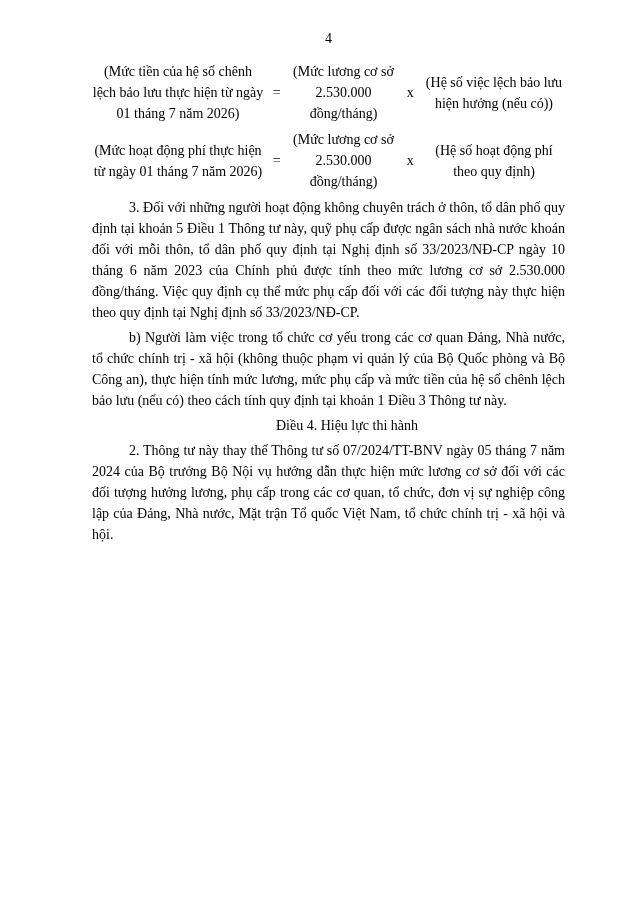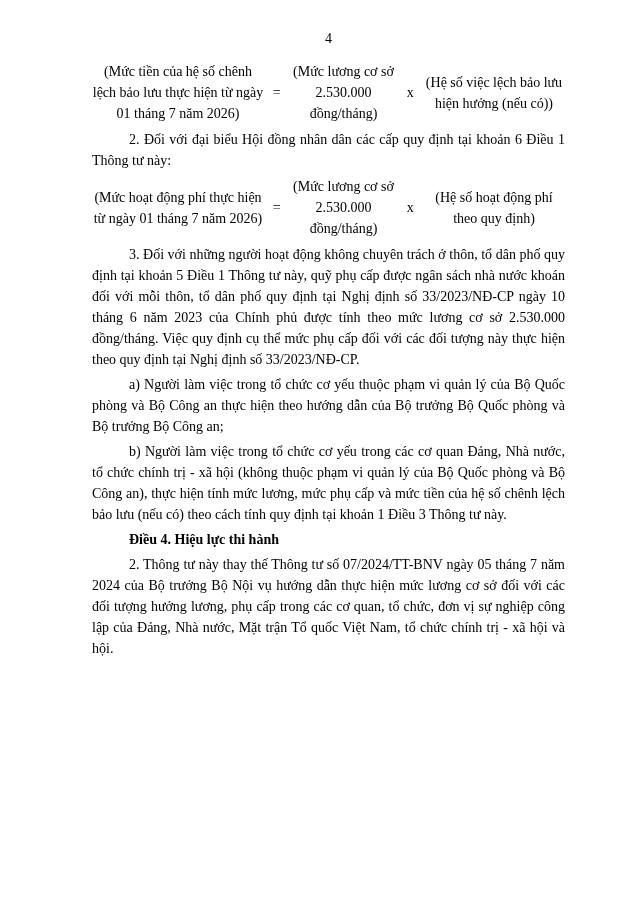--- a/index.html
+++ b/index.html
@@ -21,22 +21,22 @@
   .page-number {
     text-align: center;
     margin-bottom: 12px;
   }
   .para {
     text-align: justify;
     text-indent: 37px;
     margin: 4px 0;
   }
   .para.heading-bold {
-    font-weight: bold;
-    text-align: left;
+    font-weight: normal;
+    text-align: center;
   }
   .formula {
     display: flex;
     align-items: center;
     text-align: center;
     margin: 5px 0;
     justify-content: center;
   }
   .f-col1 { width: 172px; }
   .f-col2 { width: 108px; }
@@ -51,35 +51,33 @@
   <div class="page-number">4</div>
 
   <div class="formula">
     <div class="f-col1">(Mức tiền của hệ số chênh lệch bảo lưu thực hiện từ ngày 01 tháng 7 năm 2026)</div>
     <div class="f-op">=</div>
     <div class="f-col2">(Mức lương cơ sở 2.530.000 đồng/tháng)</div>
     <div class="f-op">x</div>
     <div class="f-col3">(Hệ số việc lệch bảo lưu hiện hưởng (nếu có))</div>
   </div>
 
-  <p class="para">2. Đối với đại biểu Hội đồng nhân dân các cấp quy định tại khoản 6 Điều 1 Thông tư này:</p>
 
 
   <div class="formula">
     <div class="f-col1">(Mức hoạt động phí thực hiện từ ngày 01 tháng 7 năm 2026)</div>
     <div class="f-op">=</div>
     <div class="f-col2">(Mức lương cơ sở 2.530.000 đồng/tháng)</div>
     <div class="f-op">x</div>
     <div class="f-col3">(Hệ số hoạt động phí theo quy định)</div>
   </div>
 
   <p class="para">3. Đối với những người hoạt động không chuyên trách ở thôn, tổ dân phố quy định tại khoản 5 Điều 1 Thông tư này, quỹ phụ cấp được ngân sách nhà nước khoán đối với mỗi thôn, tổ dân phố quy định tại Nghị định số 33/2023/NĐ-CP ngày 10 tháng 6 năm 2023 của Chính phủ được tính theo mức lương cơ sở 2.530.000 đồng/tháng. Việc quy định cụ thể mức phụ cấp đối với các đối tượng này thực hiện theo quy định tại Nghị định số 33/2023/NĐ-CP.</p>
 
 
-  <p class="para">a) Người làm việc trong tổ chức cơ yếu thuộc phạm vi quản lý của Bộ Quốc phòng và Bộ Công an thực hiện theo hướng dẫn của Bộ trưởng Bộ Quốc phòng và Bộ trưởng Bộ Công an;</p>
 
   <p class="para">b) Người làm việc trong tổ chức cơ yếu trong các cơ quan Đảng, Nhà nước, tổ chức chính trị - xã hội (không thuộc phạm vi quản lý của Bộ Quốc phòng và Bộ Công an), thực hiện tính mức lương, mức phụ cấp và mức tiền của hệ số chênh lệch bảo lưu (nếu có) theo cách tính quy định tại khoản 1 Điều 3 Thông tư này.</p>
 
   <p class="para heading-bold">Điều 4. Hiệu lực thi hành</p>
 
 
   <p class="para">2. Thông tư này thay thế Thông tư số 07/2024/TT-BNV ngày 05 tháng 7 năm 2024 của Bộ trưởng Bộ Nội vụ hướng dẫn thực hiện mức lương cơ sở đối với các đối tượng hưởng lương, phụ cấp trong các cơ quan, tổ chức, đơn vị sự nghiệp công lập của Đảng, Nhà nước, Mặt trận Tổ quốc Việt Nam, tổ chức chính trị - xã hội và hội.</p>
 
 
 </div>

